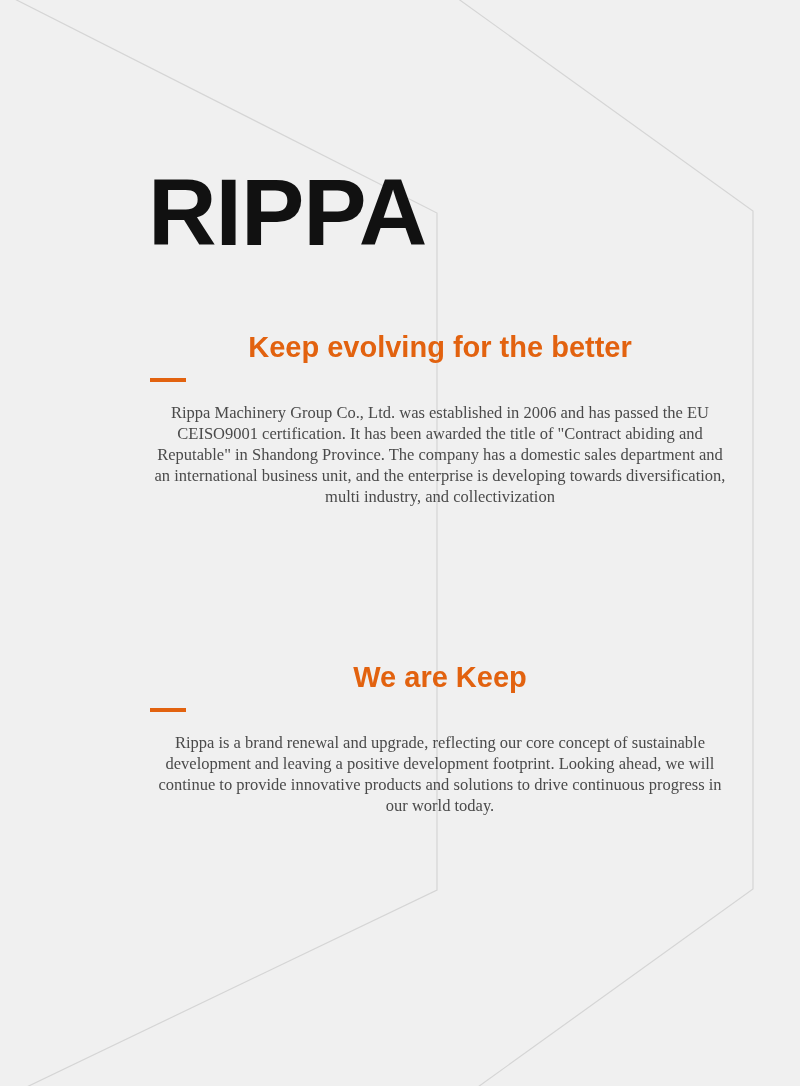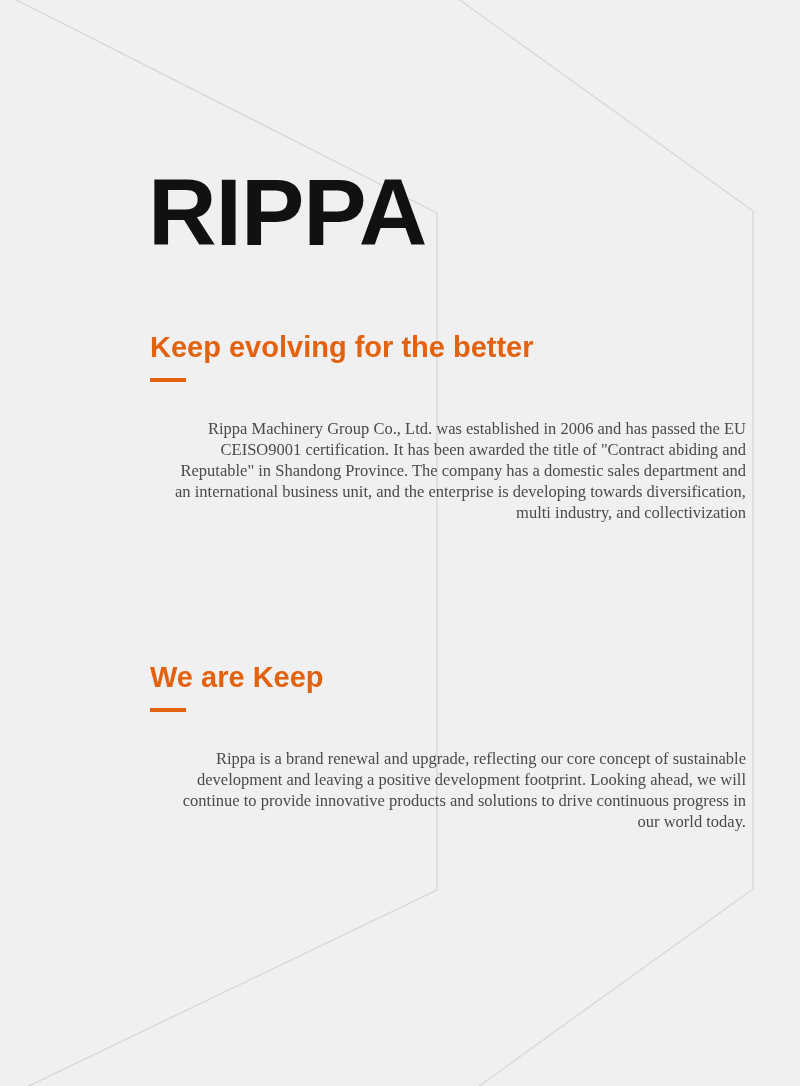--- a/index.html
+++ b/index.html
@@ -68,38 +68,39 @@
   #section-weare    { top: 660px; }
 
   .section-heading {
     font-family: "Liberation Sans", sans-serif;
     font-weight: bold;
     font-size: 29px;
     line-height: 34px;
     color: #e2620f;
     margin: 0;
     white-space: nowrap;
+    text-align: center;
   }
 
   .accent-rule {
     width: 36px;
     height: 4px;
     background: #e2620f;
     margin-top: 14px;
   }
 
   .section-body {
-    margin: 16px;
+    margin: 0;
     padding-top: 20px;
     font-family: "Liberation Serif", serif;
     font-size: 16.5px;
     line-height: 21px;
     color: #4a4a4a;
     width: 580px;
-    text-align: right;
+    text-align: center;
   }
 </style>
 </head>
 <body>
 
 <div id="page">
 
   <svg id="hex-layer" viewBox="0 0 800 1086" width="800" height="1086">
     <polyline points="-240,-130 437,213 437,890 -240,1215" fill="none" stroke="#d5d5d5" stroke-width="1.2"></polyline>
     <polyline points="300,-115 753,211 753,889 300,1215" fill="none" stroke="#d5d5d5" stroke-width="1.2"></polyline>

